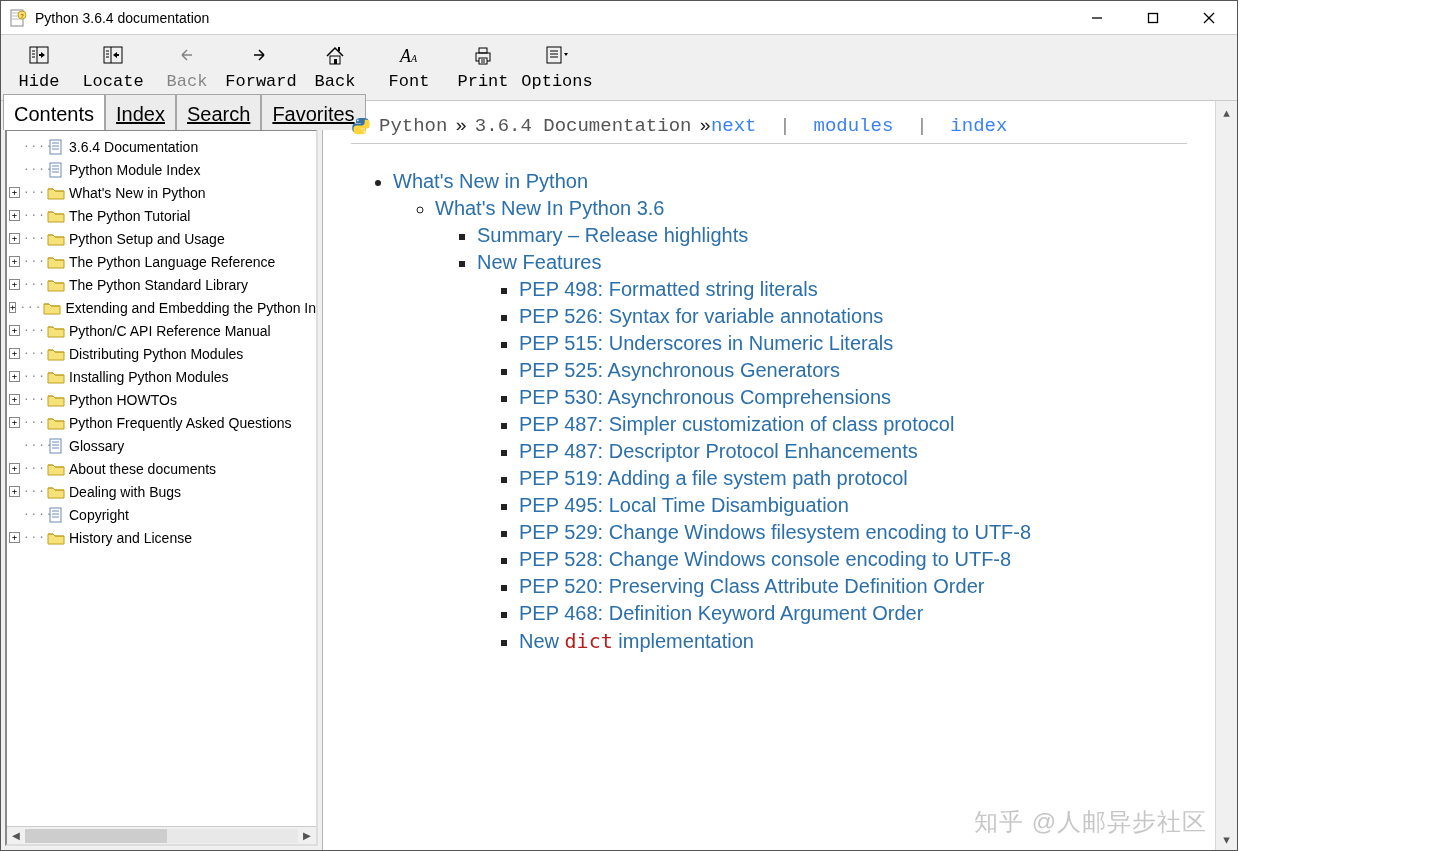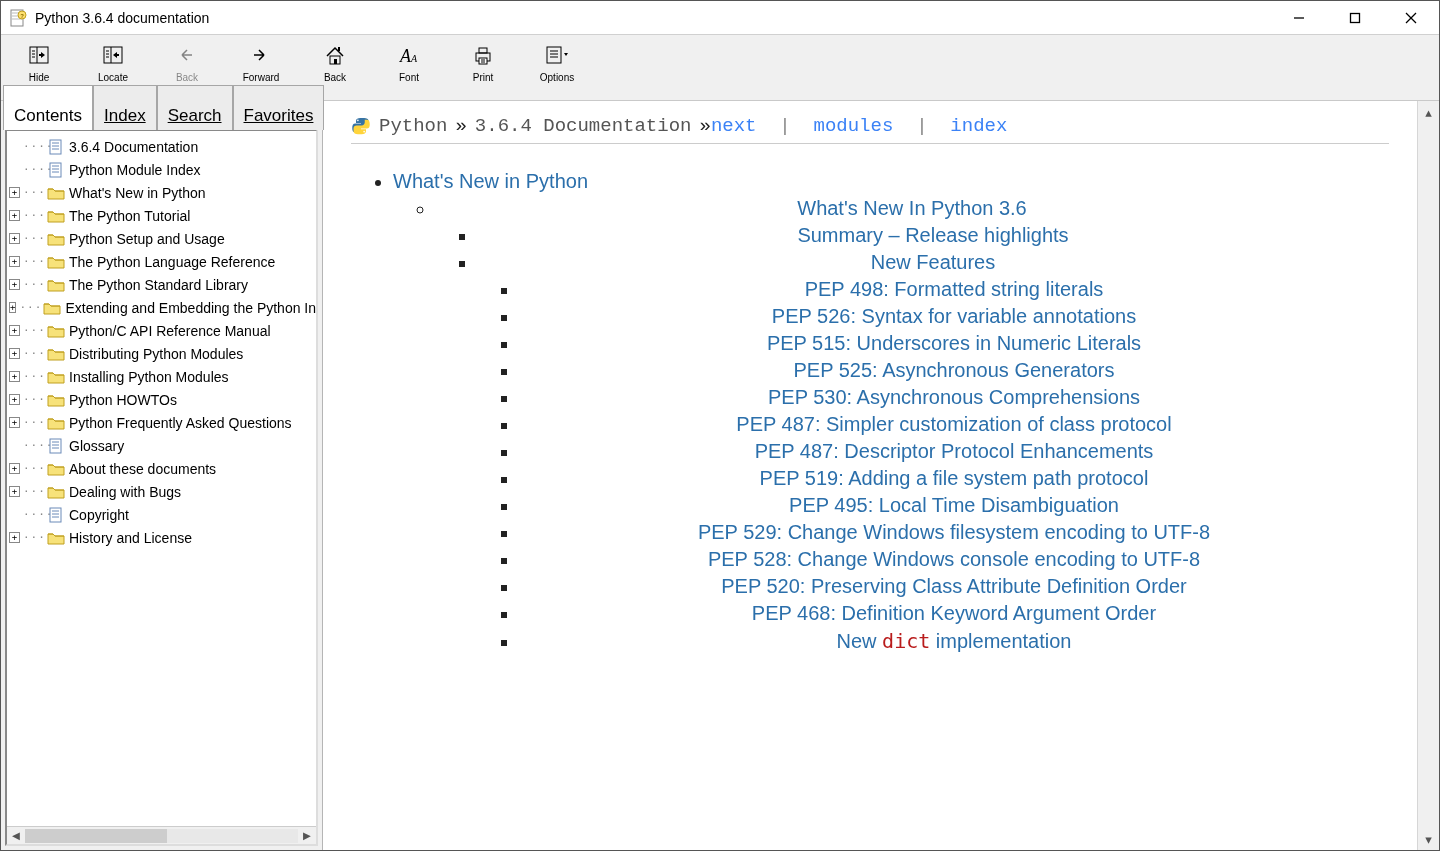--- a/index.html
+++ b/index.html
@@ -1,35 +1,35 @@
 <!DOCTYPE html>
 <html><head>
 <meta charset="utf-8">
 <style>
   * { box-sizing: border-box; }
   html, body { margin:0; padding:0; height:100%; font-family: "Segoe UI", Tahoma, Arial, sans-serif; font-size:13px; background:#fff; color:#000; }
-  .window { width:1440px; height:851px; display:flex; flex-direction:column; border:1px solid #555; background:#fff; position:relative; overflow:hidden; }
+  .window { width:1238px; height:851px; display:flex; flex-direction:column; border:1px solid #555; background:#fff; position:relative; overflow:hidden; }
   
   .titlebar { height:34px; background:#fff; display:flex; align-items:center; padding:0 0 0 8px; border-bottom:1px solid #d0d0d0; }
   .titlebar .app-icon { width:18px; height:18px; margin-right:8px; display:inline-flex; align-items:center; justify-content:center; }
   .titlebar .title { flex:1; font-size:14px; color:#000; }
   .titlebar .wbtns { display:flex; height:100%; }
   .titlebar .wbtn { width:56px; height:100%; display:flex; align-items:center; justify-content:center; color:#000; cursor:pointer; }
   
   .toolbar { height:66px; background:#f0f0f0; border-bottom:1px solid #c9c9c9; display:flex; align-items:flex-start; padding:4px 6px 0 6px; gap:10px; }
   .tbtn { width:64px; height:60px; display:flex; flex-direction:column; align-items:center; justify-content:flex-start; gap:3px; cursor:pointer; padding-top:2px; }
   .tbtn.disabled { opacity:0.45; cursor:default; }
   .tbtn .ticon { width:28px; height:28px; display:flex; align-items:center; justify-content:center; }
-  .tbtn .tlabel { font-size:10px; color:#000; }
+  .tbtn .tlabel { font-size:17px; color:#000;font-family:Liberation Mono, monospace; }
   
   .body { flex:1; display:flex; min-height:0; }
   
   .nav { width:322px; border-right:1px solid #b5b5b5; display:flex; flex-direction:column; background:#f0f0f0; }
   .tabs { display:flex; align-items:flex-end; height:28px; padding-left:2px; background:#f0f0f0; }
-  .tab { padding:20px 10px 4px 10px; border:1px solid #a6a6a6; border-bottom:none; margin-right:0; background:#ececec; font-size:17px; cursor:pointer; position:relative; top:1px; }
+  .tab { padding:8px 10px 4px 10px; border:1px solid #a6a6a6; border-bottom:none; margin-right:0; background:#ececec; font-size:20px; cursor:pointer; position:relative; top:1px; }
   .tab.active { background:#fff; z-index:2; }
   .tab:not(.active) { text-decoration:underline; }
   .tree-wrap { flex:1; border:2px inset #ddd; margin:0 4px 4px 4px; background:#fff; overflow:hidden; display:flex; flex-direction:column; }
   .tree { flex:1; overflow:auto; padding:4px 0 4px 2px; }
   .tree-row { display:flex; align-items:center; height:23px; white-space:nowrap; cursor:pointer; }
   .tree-row .pm { width:11px; height:11px; border:1px solid #888; background:#fff; font-size:9px; line-height:9px; text-align:center; margin-right:3px; color:#000; font-family:monospace; }
   .tree-row .pm.blank { border:none; background:transparent; }
   .tree-row .dots { color:#888; font-family:monospace; font-size:11px; width:24px; text-align:center; letter-spacing:1px; }
   .tree-row .ico { width:18px; height:16px; margin-right:4px; display:inline-flex; align-items:center; justify-content:center; }
   .tree-row .lbl { font-size:14px; color:#000; }
@@ -43,21 +43,21 @@
   .crumbbar { display:flex; align-items:center; padding-bottom:6px; border-bottom:1px solid #ccc; margin-bottom:26px;font-family:Liberation Mono, monospace; }
   .crumbs { display:flex; align-items:center; gap:8px; font-size:19px; }
   .crumbs .pyicon { width:20px; height:20px; display:inline-flex; align-items:center; justify-content:center; }
   .crumbs a { color:#555; text-decoration:none; }
   .rightlinks { font-size:19px; color:#888; }
   .rightlinks a { color:#3b82f6; text-decoration:none; }
   h1.doc-title { font-size:42px; font-weight:600; margin:0 0 30px 10px; color:#222; }
   ul.toc, ul.toc ul { margin:0; padding:0 0 0 42px; }
   ul.toc li { margin:4px 0; }
   ul.toc { list-style:disc; }
-  ul.toc ul { list-style:circle;text-align:center; }
+  ul.toc ul { list-style:circle; }
   ul.toc ul ul { list-style:square; }
   ul.toc ul ul ul { list-style:square; }
   ul.toc a { color:#2b6fab; text-decoration:none; font-size:20px; }
   .code { font-family: Consolas, monospace; color:#b91c1c; }
   
   .rsb { width:22px; background:#f0f0f0; border-left:1px solid #d6d6d6; display:flex; flex-direction:column; align-items:center; }
   .rsb .sarrow { width:100%; height:22px; display:flex; align-items:center; justify-content:center; color:#555; cursor:pointer; }
   .rsb .strack { flex:1; width:100%; background:#f0f0f0; }
   
   .wm { position:absolute; right:30px; bottom:12px; font-size:24px; color:#999; opacity:.55; pointer-events:none; font-weight:500; letter-spacing:1px; }
@@ -465,16 +465,17 @@
               </li>
             </ul>
           </li>
         </ul>
       </div>
       <div class="rsb">
         <div class="sarrow">▴</div>
         <div class="strack"></div>
         <div class="sarrow">▾</div>
       </div>
+      <div class="wm">知乎 @人邮异步社区</div>
     </div>
 
   </div>
 </div>
 
 </body></html>

